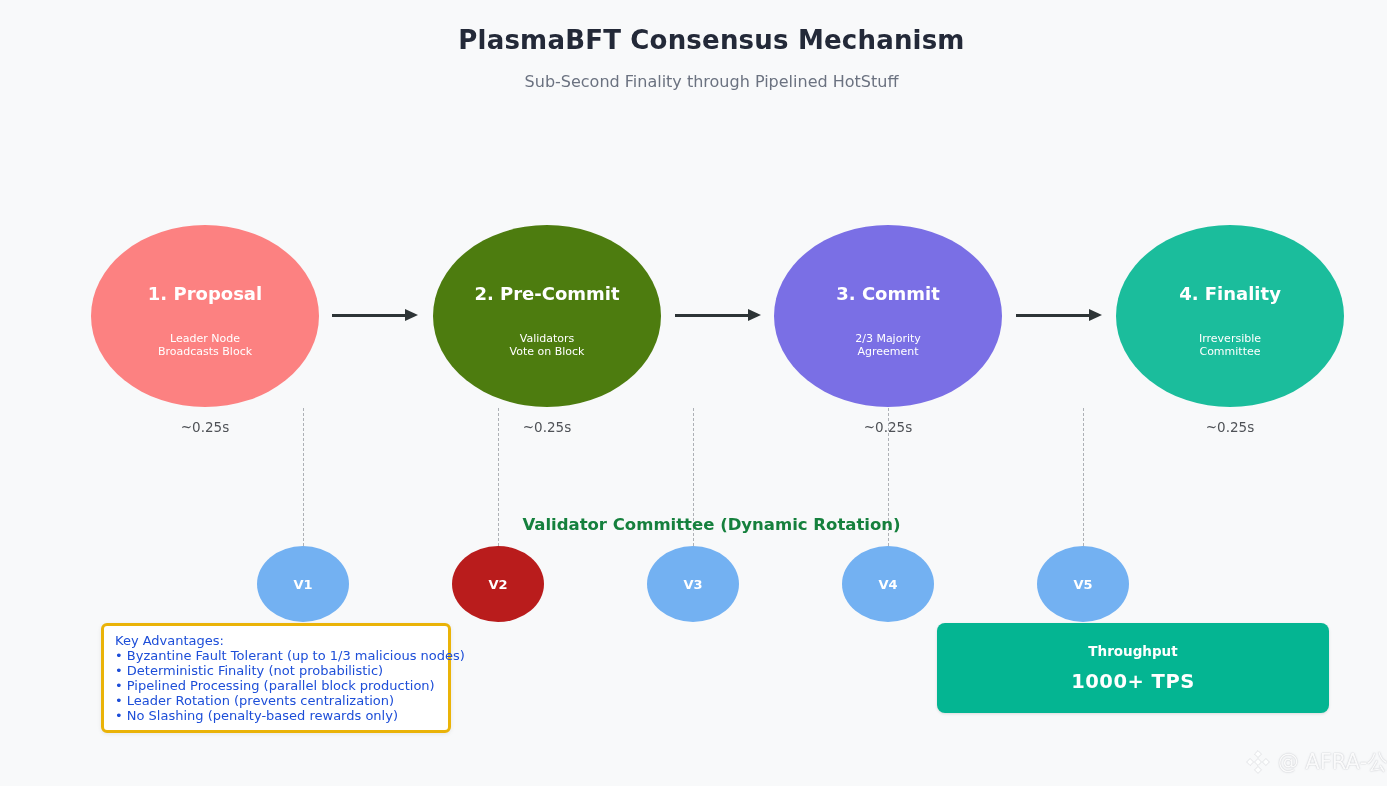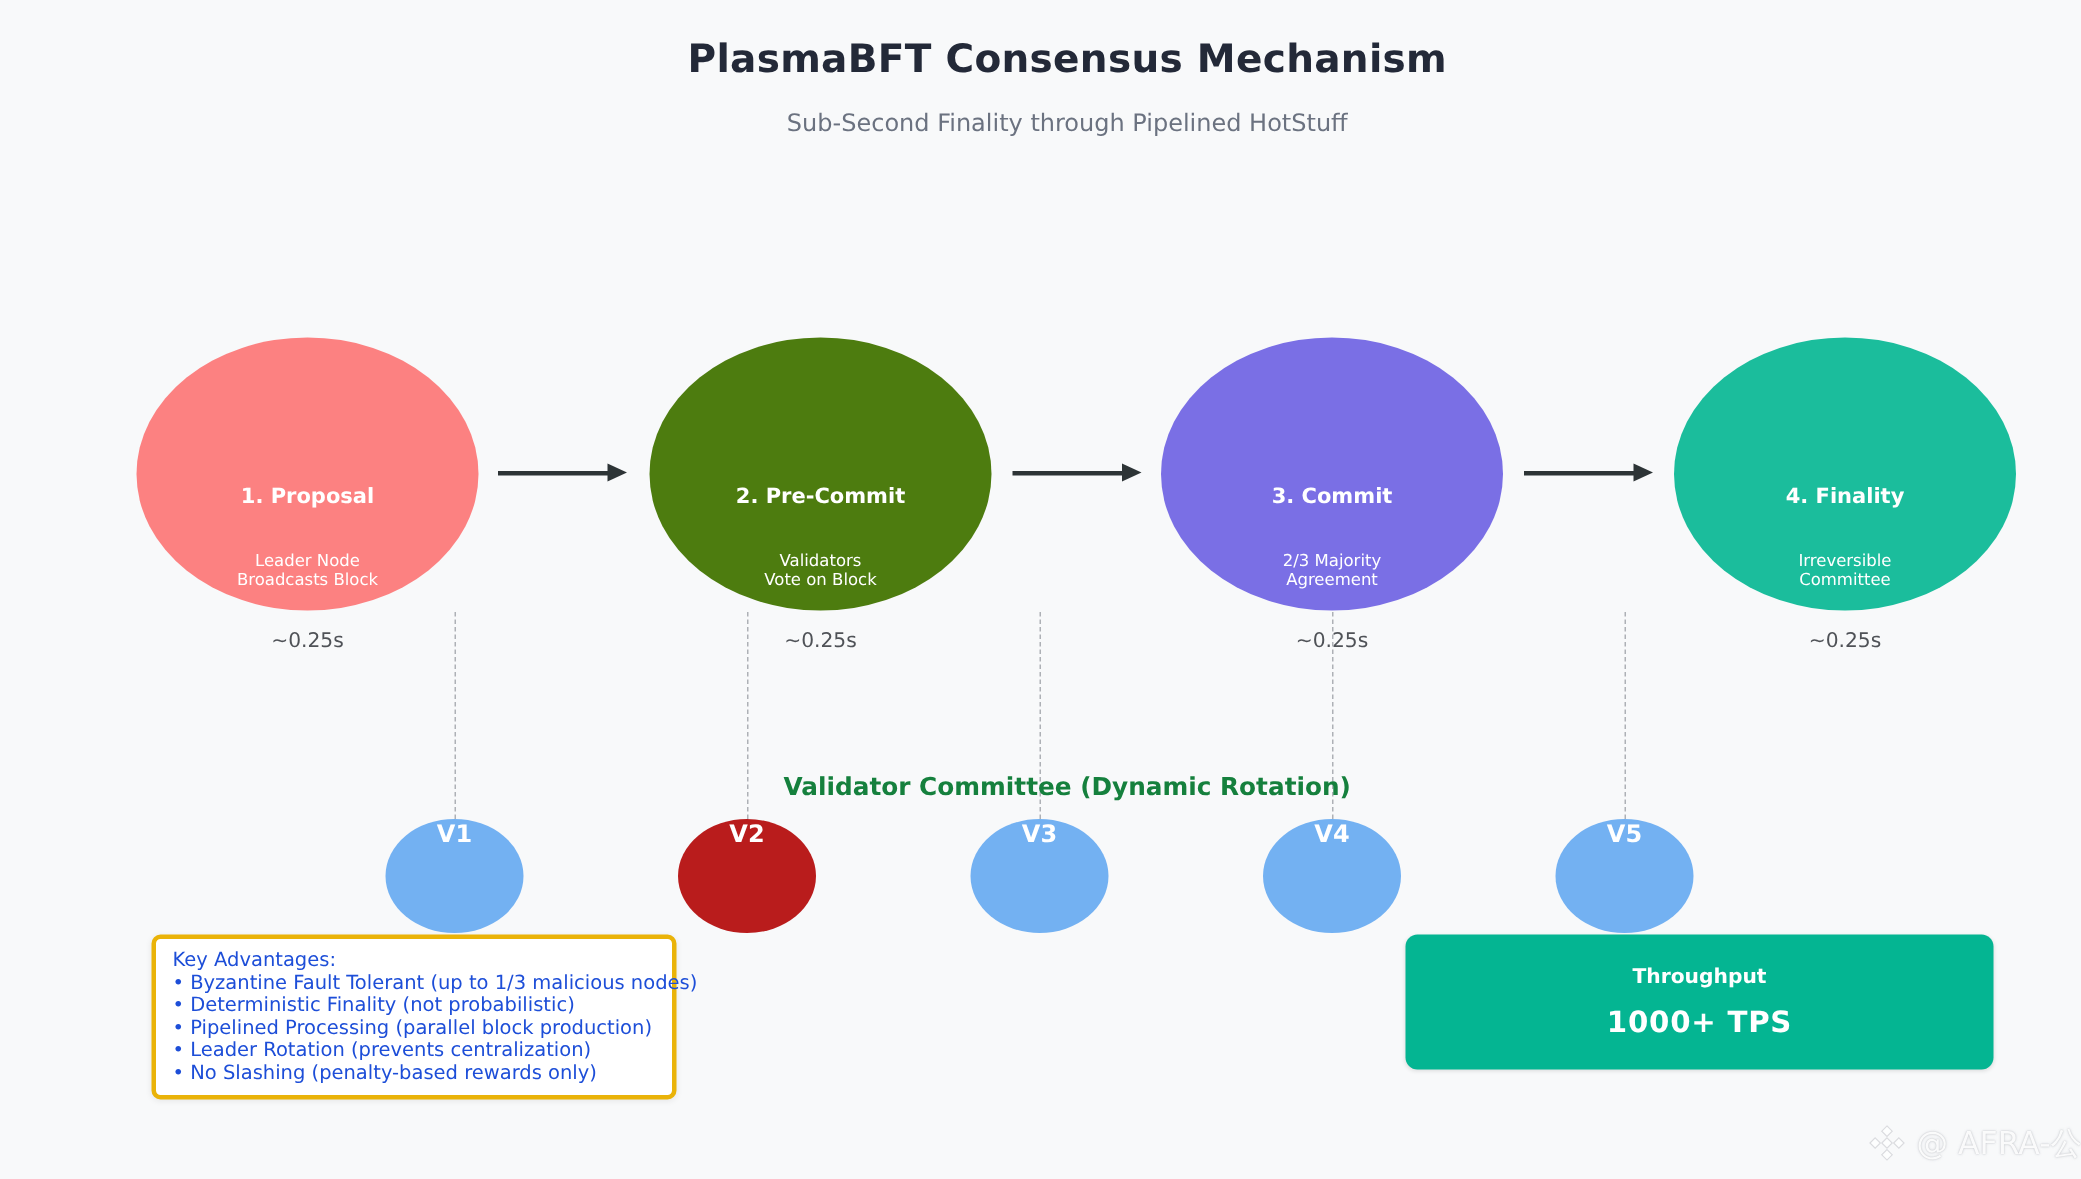--- a/index.html
+++ b/index.html
@@ -7,40 +7,40 @@
   .canvas{position:relative;width:1387px;height:786px;background:#f8f9fa;overflow:hidden;padding-left:36px;}
 
   .page-title{position:absolute;left:0;top:25px;width:100%;text-align:center;
     font-size:26px;font-weight:bold;color:#232938;letter-spacing:.2px;}
   .page-subtitle{position:absolute;left:0;top:72px;width:100%;text-align:center;
     font-size:16px;color:#6b7280;}
 
   .stage{position:absolute;top:225px;width:228px;height:182px;border-radius:50%;
     display:flex;flex-direction:column;align-items:center;box-sizing:border-box;
     padding-top:58px;text-align:center;}
-  .stage-title{font-size:14px;font-weight:bold;color:#ffffff;margin-top:40px;}
+  .stage-title{font-size:18px;font-weight:bold;color:#ffffff;}
   .stage-desc{margin-top:29px;font-size:11px;line-height:12.5px;color:#ffffff;}
 
   .duration{position:absolute;top:419px;width:228px;text-align:center;
     font-size:13.5px;color:#4f5257;}
 
   .arrow{position:absolute;top:309px;width:86px;height:13px;}
   .arrow .shaft{position:absolute;left:0;top:5px;height:3px;width:74px;background:#2d3436;}
   .arrow .head{position:absolute;right:0;top:0;width:0;height:0;
     border-left:13px solid #2d3436;border-top:6.5px solid transparent;border-bottom:6.5px solid transparent;}
 
   .dashed-line{position:absolute;top:408px;height:143px;width:0;
     border-left:1.5px dashed #aeb1b6;}
 
   .committee-heading{position:absolute;left:0;top:515px;width:100%;text-align:center;
     font-size:16.5px;font-weight:bold;color:#15803d;}
 
   .validator{position:absolute;top:546px;width:92px;height:76px;border-radius:50%;
-    display:flex;align-items:flex-start;justify-content:center;
-    font-size:16px;font-weight:bold;color:#ffffff;}
+    display:flex;align-items:center;justify-content:center;
+    font-size:13px;font-weight:bold;color:#ffffff;}
 
   .advantages{position:absolute;left:101px;top:592px;width:350px;box-sizing:border-box;
     background:#ffffff;border:3px solid #eab308;border-radius:6px;
     box-shadow:0 1px 4px rgba(0,0,0,.08);padding:7px 11px;z-index:5;
     font-size:13px;line-height:15px;color:#1d4ed8;margin-top:31px;}
   .advantages .adv-line{white-space:nowrap;}
 
   .throughput{position:absolute;left:937px;top:623px;width:392px;height:90px;
     border-radius:8px;display:flex;flex-direction:column;align-items:center;
     justify-content:center;color:#ffffff;box-shadow:0 1px 3px rgba(0,0,0,.12);}

